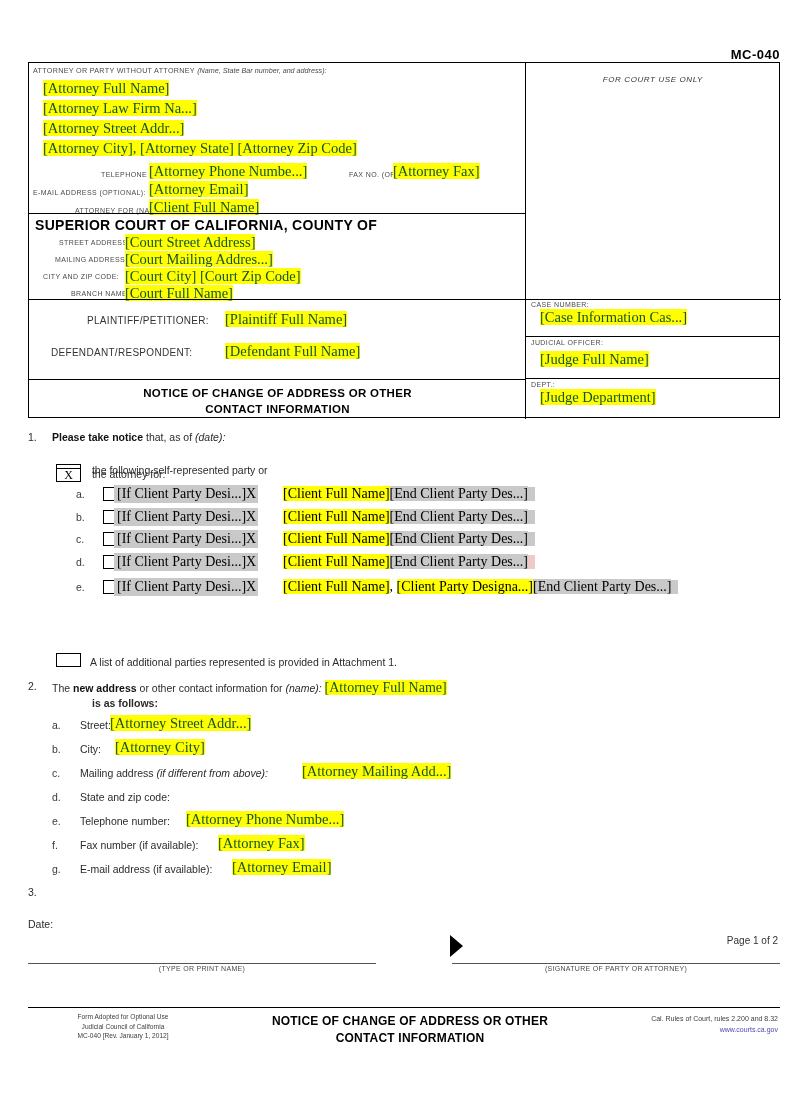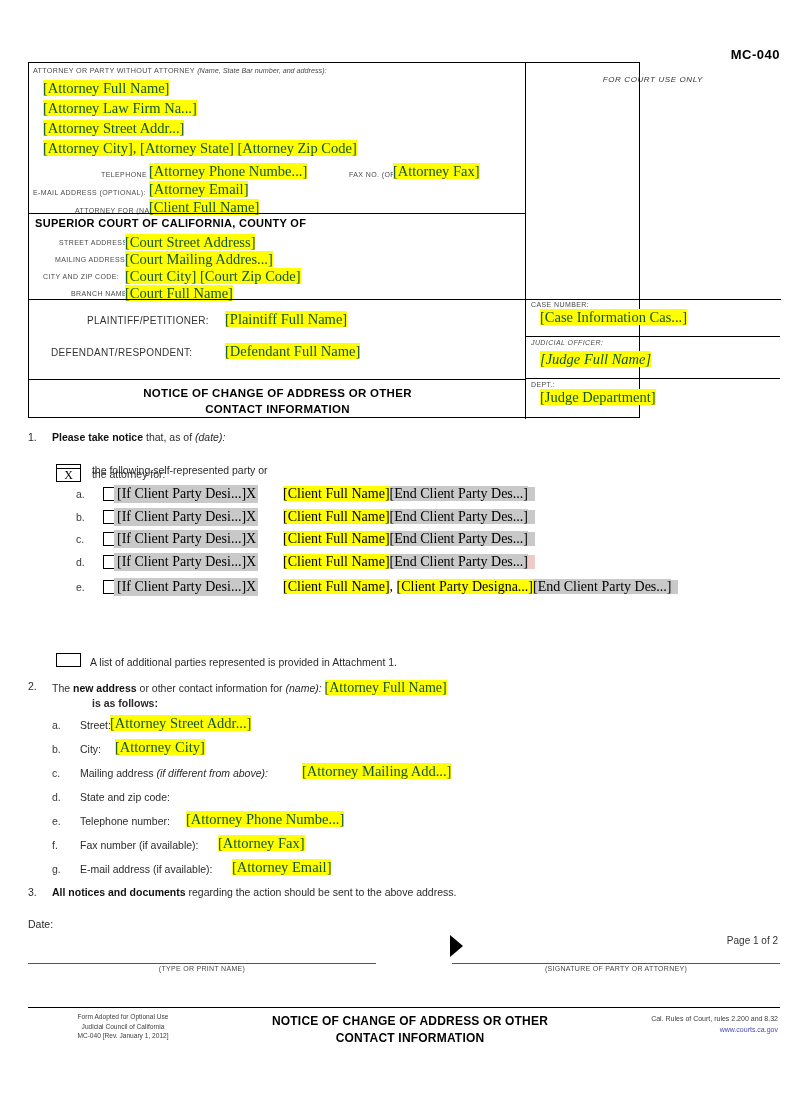--- a/index.html
+++ b/index.html
@@ -48,21 +48,21 @@
     font-size: 13px;
     font-weight: bold;
     letter-spacing: .5px;
     color: #000;
   }
 
   
   .caption {
     position: absolute;
     left: 28px; top: 62px;
-    width: 612px; height: 356px;
+    width: 752px; height: 356px;
     border: 1.3px solid #000;
   }
   .cap-left {
     position: absolute;
     left: 0; top: 0;
     width: 497px; height: 236px;
     border-right: 1.3px solid #000;
   }
   .cap-right {
     position: absolute;
@@ -117,21 +117,21 @@
   
   .sup-sep {
     position: absolute;
     left: 0; top: 150px;
     width: 497px;
     border-top: 1.3px solid #000;
   }
   .supcourt {
     position: absolute;
     left: 6px; top: 154px;
-    font-size: 11px;
+    font-size: 14px;
     font-weight: bold;
     letter-spacing: .3px;
     color: #000;
   }
   .courtrow { position: absolute; width: 497px; height: 18px; }
   .courtrow .tiny-label { position: absolute; right: 0; top: 5px; }
   .courtrow .cv { position: absolute; left: 0; top: 0; }
   .cr1 { left: 0; top: 171px; }
   .cr2 { left: 0; top: 188px; }
   .cr3 { left: 0; top: 205px; }
@@ -182,21 +182,21 @@
     color: #000;
   }
   .case-cell {
     position: absolute;
     left: 0;
     width: 253.7px;
   }
   .case-cell .tiny-label { position: absolute; left: 5px; top: 2px; }
   .case-cell .cval { position: absolute; left: 14px; top: 10px; }
   .cc1 { top: 0; height: 38px; border-bottom: 1.3px solid #000; }
-  .cc2 { top: 38px; height: 42px; border-bottom: 1.3px solid #000; font-style: italic; }
+  .cc2 { top: 38px; height: 42px; border-bottom: 1.3px solid #000; }
   .cc3 { top: 80px; height: 40px; }
 
   
   .sec {
     position: absolute;
     font-family: "Liberation Sans", sans-serif;
     font-size: 10.5px;
     color: #2b2b2b;
   }
   .num { position: absolute; left: 28px; font-size: 10.5px; color:#2b2b2b; }
@@ -499,23 +499,20 @@
 
   <div class="sub-let" style="left:52px; top:839px;">f.</div>
   <div class="sec" style="left:80px; top:839px;">Fax number (if available):</div>
   <div class="serif" style="position:absolute; left:218px; top:835px;"><span class="hl">[Attorney Fax]</span></div>
 
   <div class="sub-let" style="left:52px; top:863px;">g.</div>
   <div class="sec" style="left:80px; top:863px;">E-mail address (if available):</div>
   <div class="serif" style="position:absolute; left:232px; top:859px;"><span class="hl">[Attorney Email]</span></div>
 
   <div class="num" style="top:886px;">3.</div>
-  <div class="sec" style="left:52px; top:886px;">
-    <span class="bold">All notices and documents</span><span> regarding the action should be sent to the above address.</span>
-  </div>
 
   <div class="sec" style="left:28px; top:918px;">Date:</div>
 
   <div class="arrow" style="left:450px; top:935px;"></div>
 
   <div class="sigline" style="left:28px; top:963px; width:348px;"></div>
   <div class="sigcap" style="left:28px; top:965px; width:348px;">(TYPE OR PRINT NAME)</div>
 
   <div class="sigline" style="left:452px; top:963px; width:328px;"></div>
   <div class="sigcap" style="left:452px; top:965px; width:328px;">(SIGNATURE OF PARTY OR ATTORNEY)</div>

